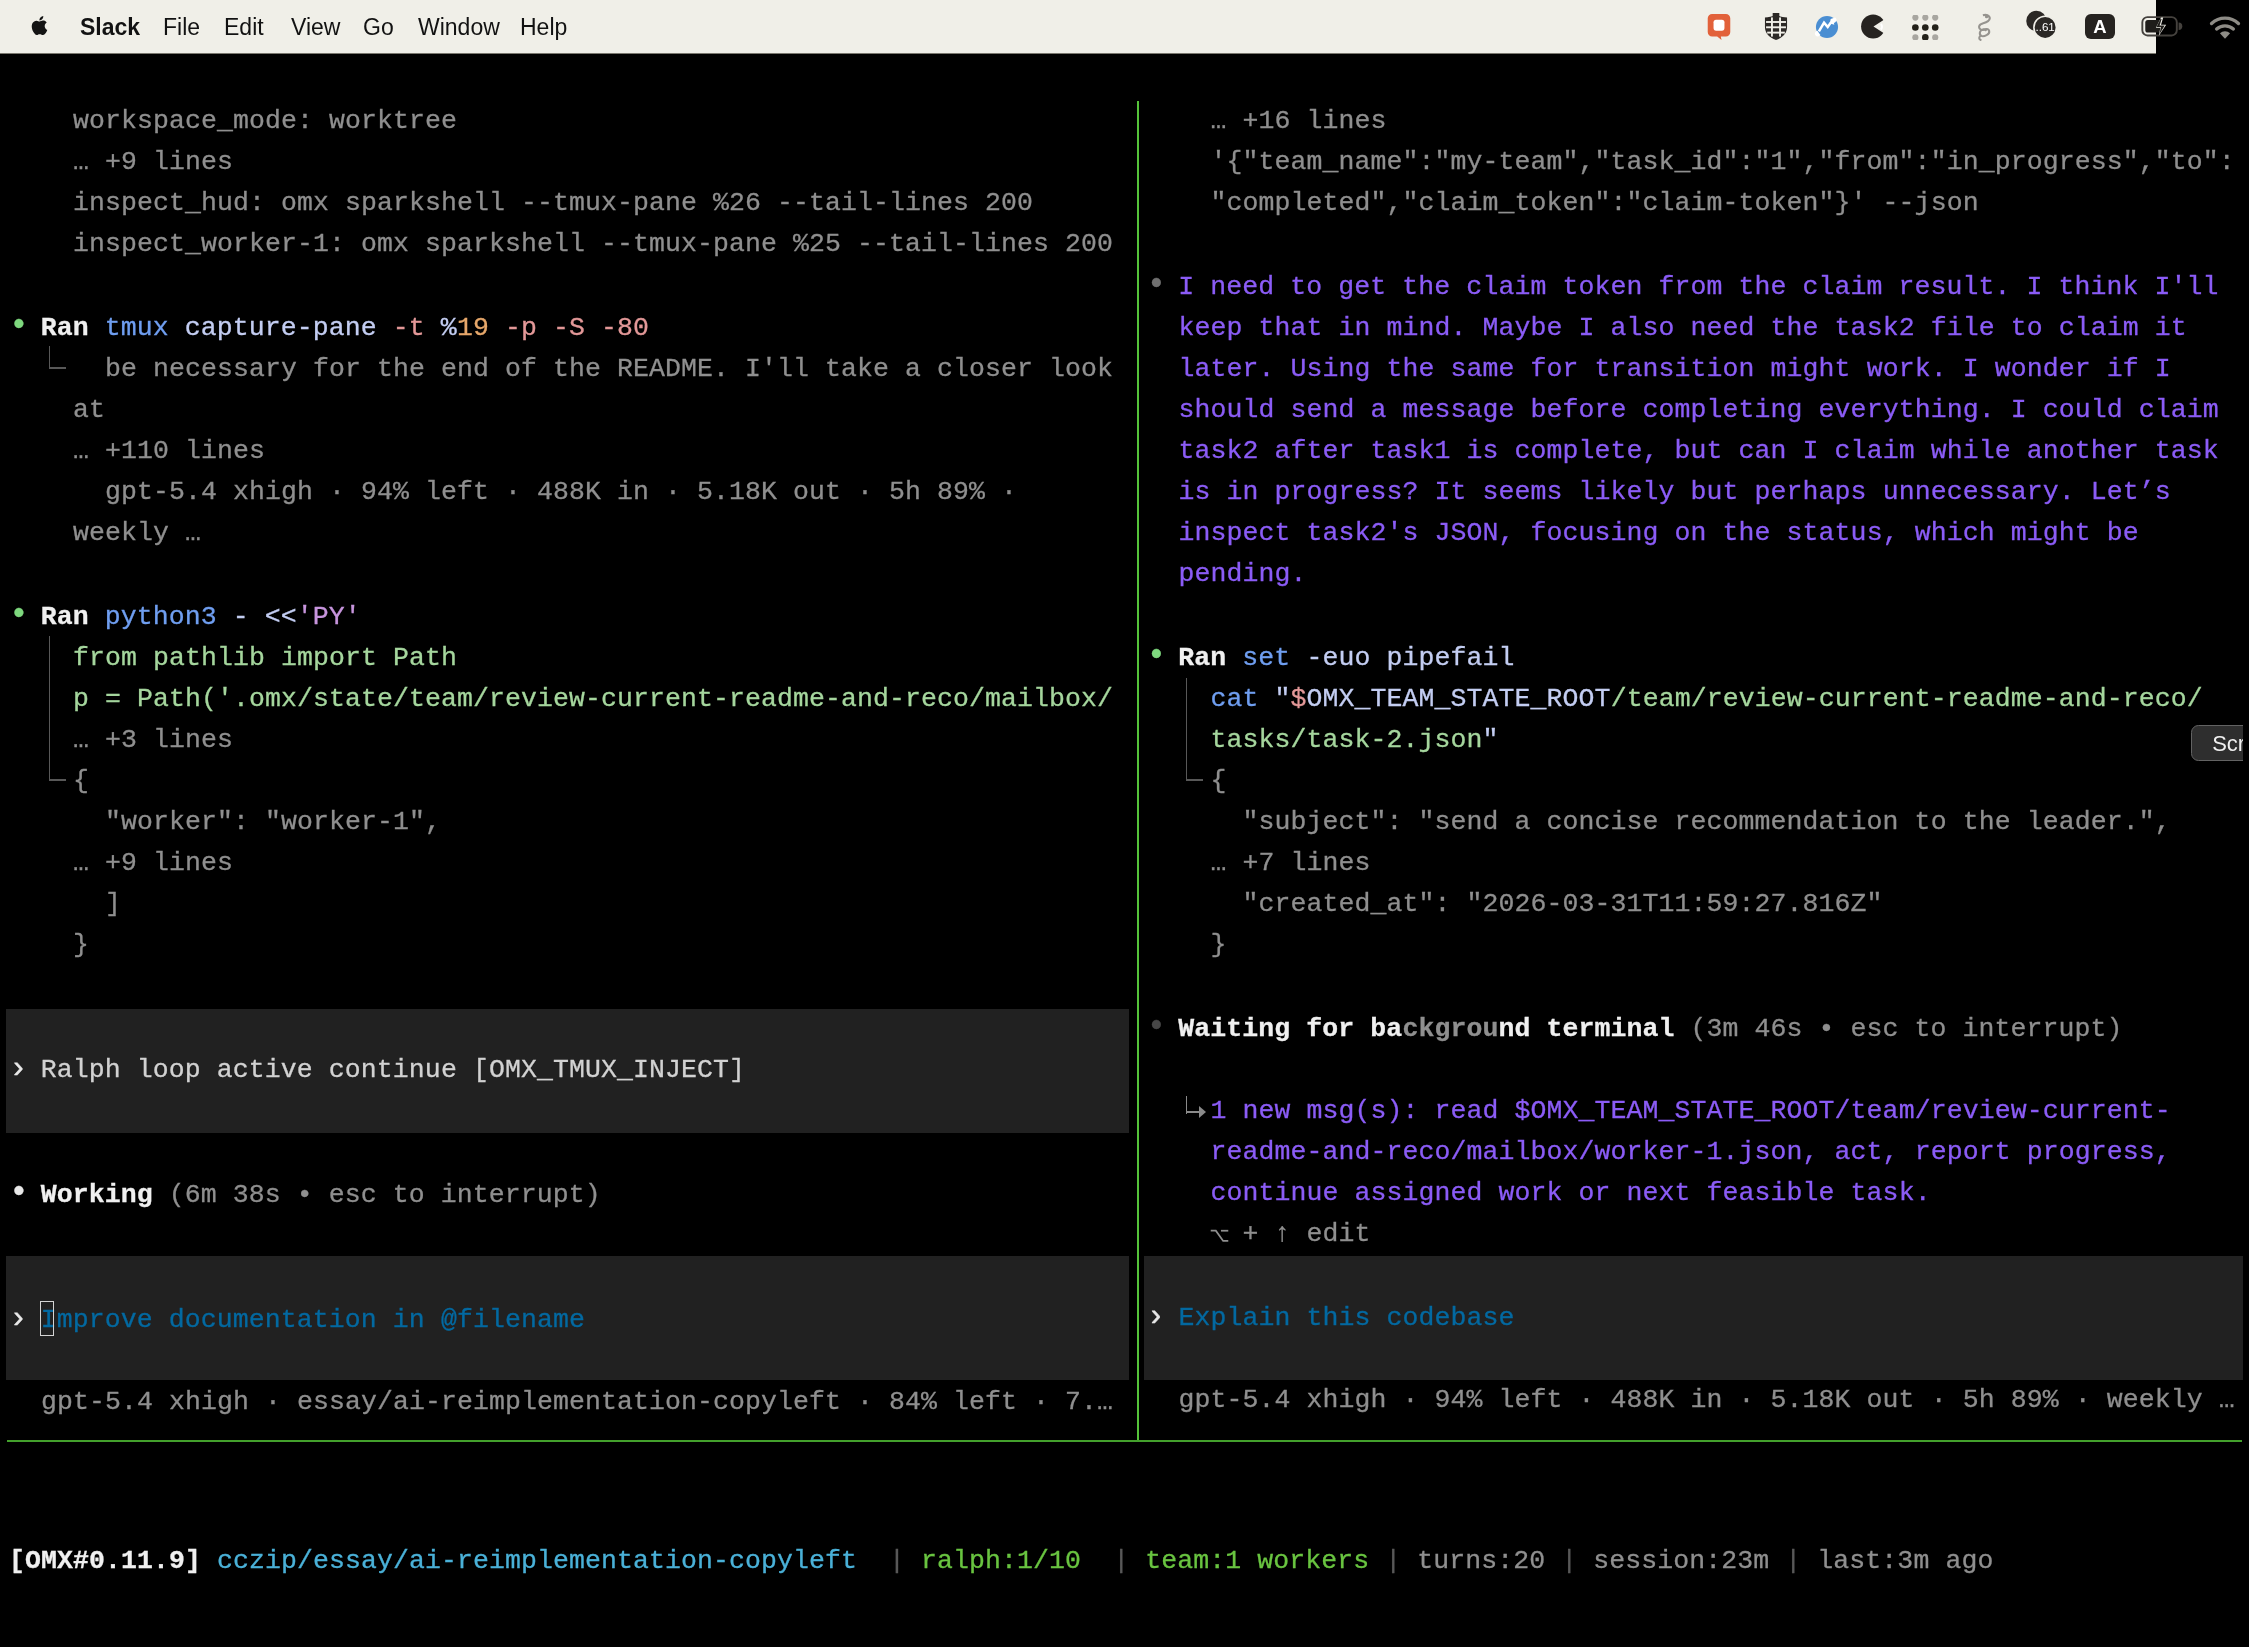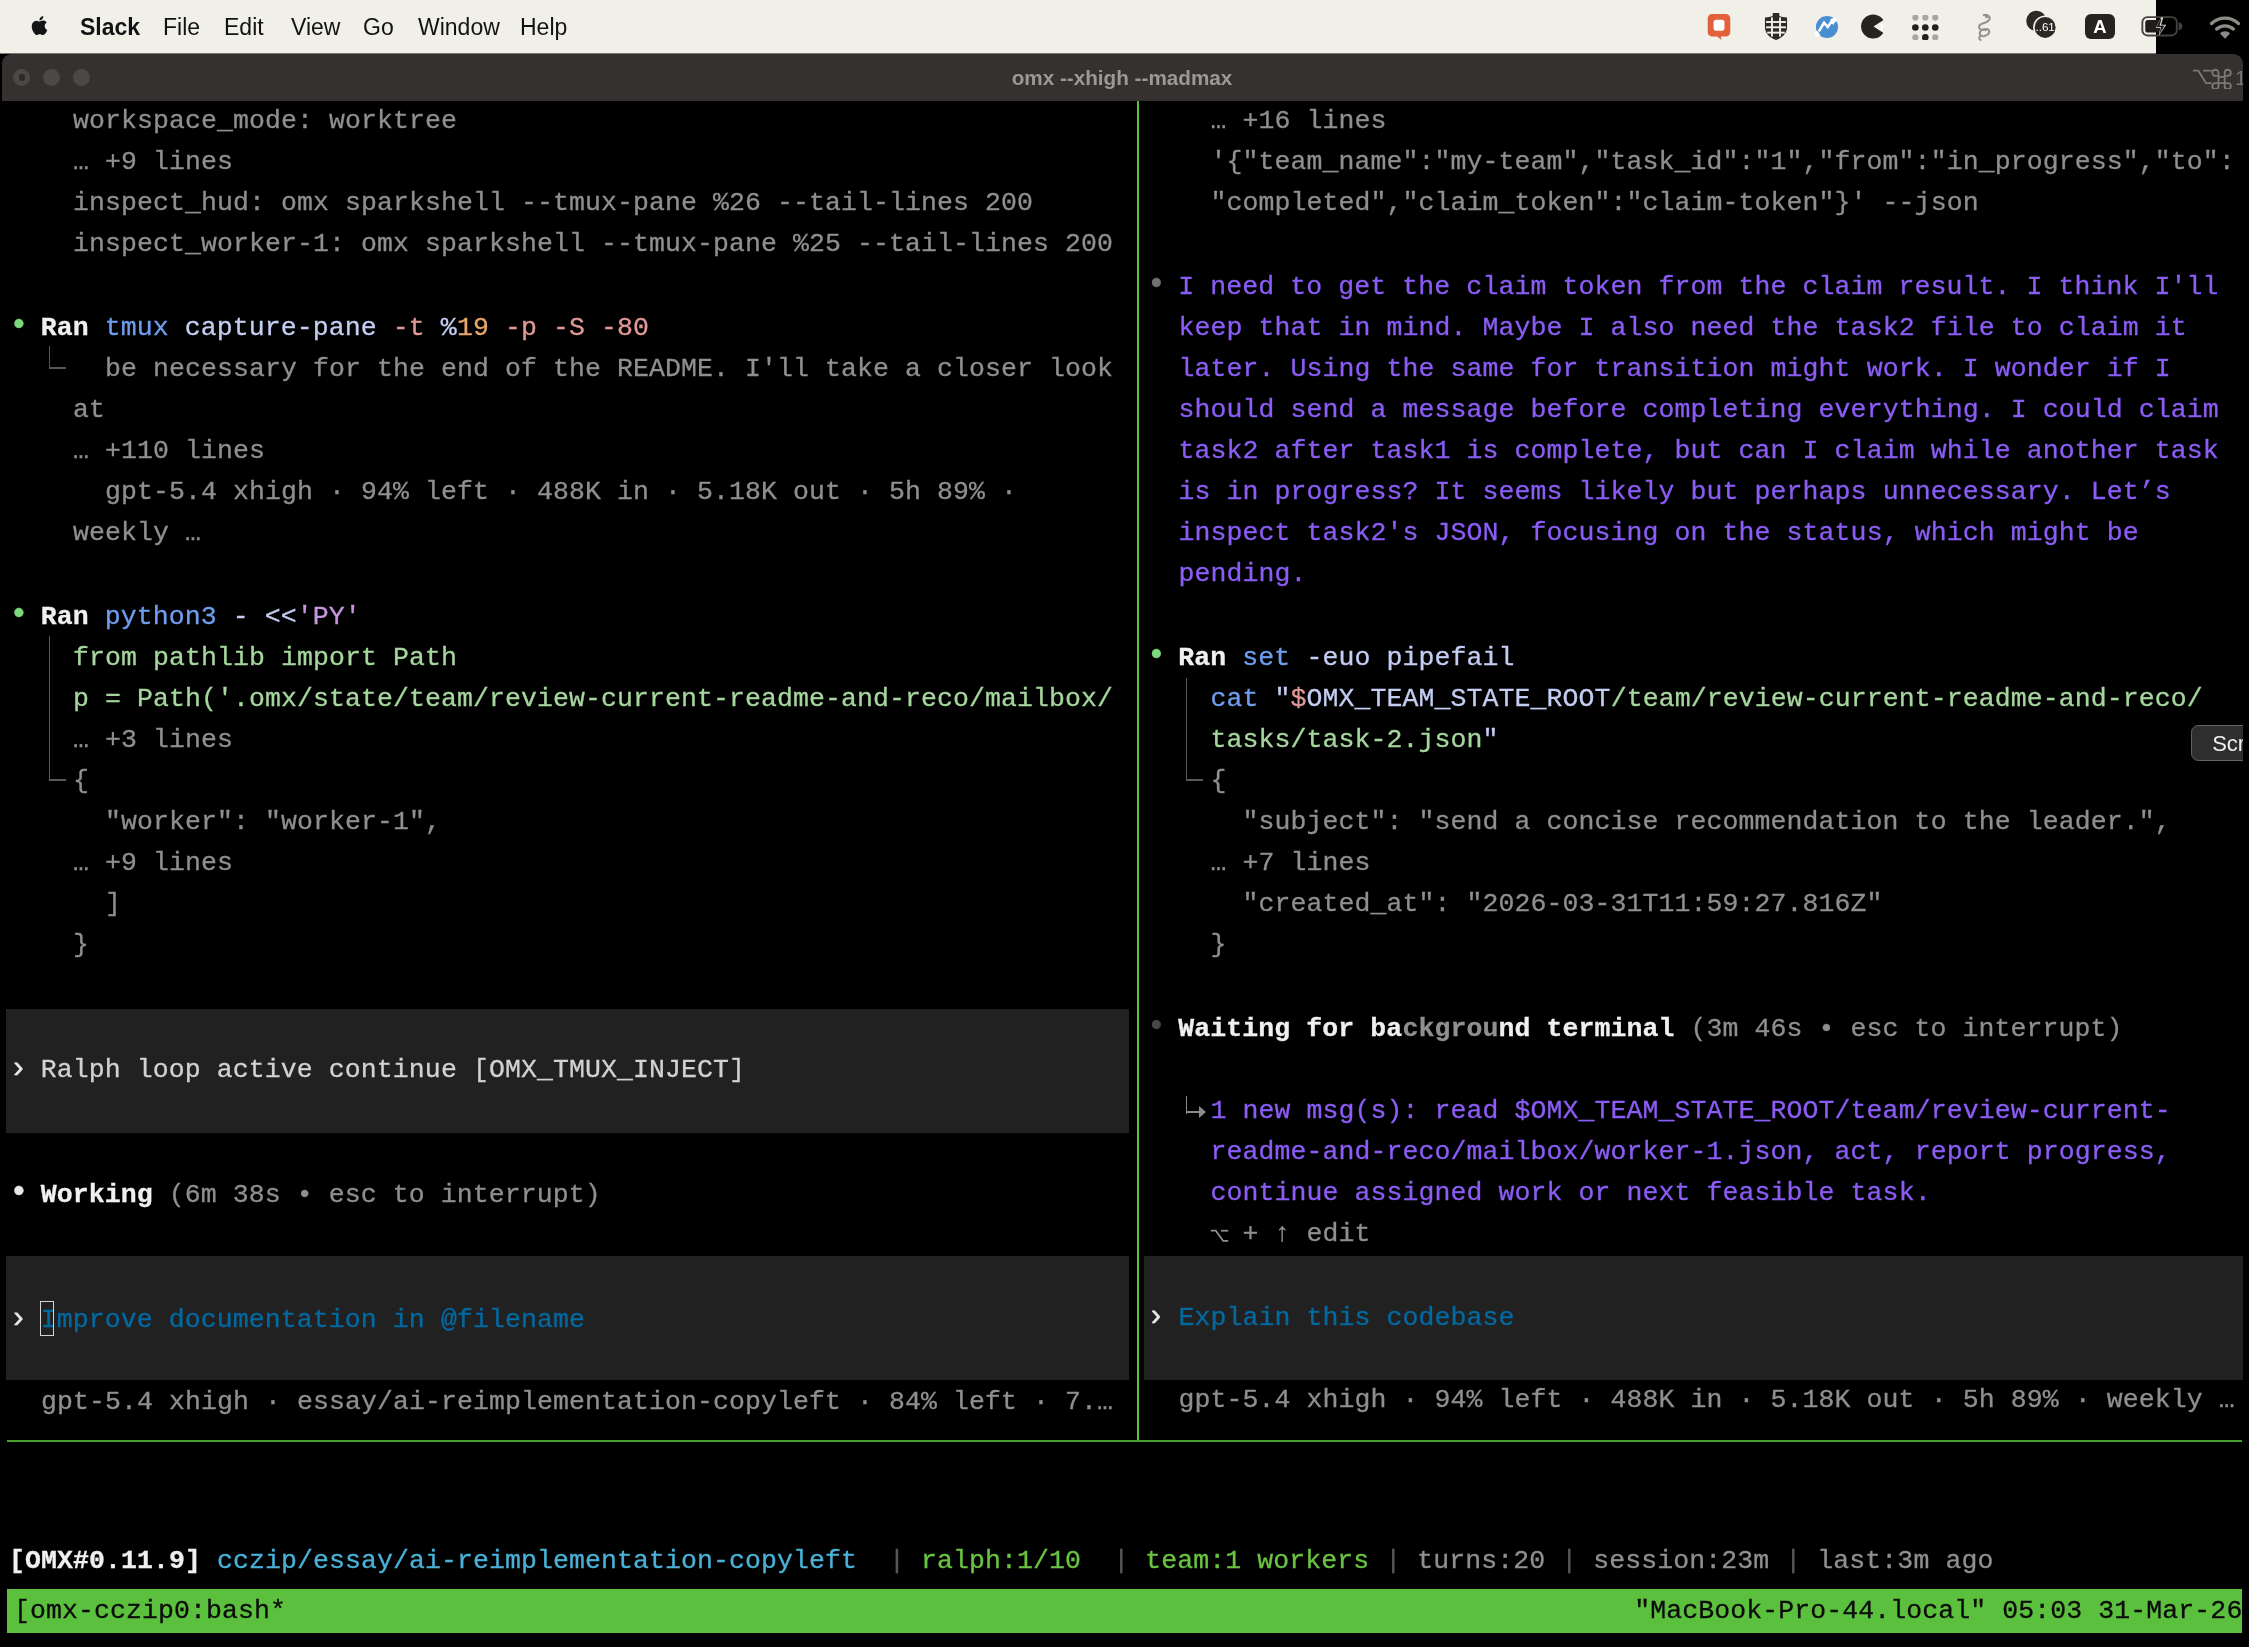--- a/index.html
+++ b/index.html
@@ -112,34 +112,20 @@
   <svg class="abs" style="left:2209px;top:16px" width="32" height="23" viewBox="0 0 44 31">
     <g stroke="#8e8c86" fill="none" stroke-linecap="round">
       <path d="M3.5 10 A27 27 0 0 1 40.5 10" stroke-width="4.6"></path>
       <path d="M10.5 17.5 A17.5 17.5 0 0 1 33.5 17.5" stroke-width="4.6"></path>
     </g>
     <path d="M15 23.5 A10 10 0 0 1 29 23.5 L22 30.8 Z" fill="#8e8c86"></path>
   </svg>
 </div>
 
 <div class="abs" id="window">
-  <div id="titlebar">
-    <div class="tl" style="left:11.8px"></div>
-    <div class="tl" style="left:41px"></div>
-    <div class="tl" style="left:71px"></div>
-    <div class="abs" style="left:17px;top:20px;width:6.6px;height:6.6px;border-radius:50%;background:#2b2826"></div>
-    <div id="wtitle">omx --xhigh --madmax</div>
-    <svg class="abs" style="left:2190px;top:12.5px" width="53" height="22" viewBox="0 0 72 30">
-      <g stroke="#7b7875" stroke-width="2.5" fill="none">
-        <path d="M1 5 h7.5 l10.5 17 h7.5 M15 5 h11.5"></path>
-        <path d="M36 13.5 V8 a4.2 4.2 0 1 0 -4.2 4.2 h4.2 m8.4 0 h4.2 A4.2 4.2 0 1 0 44.4 8 v5.5 m0 8.4 v4.2 a4.2 4.2 0 1 0 4.2 -4.2 h-4.2 m-8.4 0 h-4.2 a4.2 4.2 0 1 0 4.2 4.2 v-4.2 m0 -8.4 h8.4 v8.4 h-8.4 z"></path>
-      </g>
-      <text x="59" y="25" font-family="Liberation Sans" font-size="27" fill="#7b7875">1</text>
-    </svg>
-  </div>
 
   <div class="box" style="left:4.4px;top:955px;width:1123px;height:124px"></div>
   <div class="box" style="left:4.4px;top:1202px;width:1123px;height:124px"></div>
   <div class="box" style="left:1142px;top:1202px;width:1099px;height:124px"></div>
 
   <div class="vl" style="left:47px;top:292px;height:23px"></div>
   <div class="hl" style="left:47px;top:313px;width:17px"></div>
   <div class="vl" style="left:47px;top:582px;height:145px"></div>
   <div class="hl" style="left:47px;top:725px;width:17px"></div>
   <div class="vl" style="left:1184px;top:624px;height:103px"></div>
@@ -220,22 +206,18 @@
     <span class="dm">readme-and-reco/mailbox/worker-1.json, act, report progress,</span>
     <span class="dm">continue assigned work or next feasible task.</span>
       + ↑ edit
 
 <span class="w pr">›</span> <span class="ph">Explain this codebase</span>
 
   gpt-5.4 xhigh · 94% left · 488K in · 5.18K out · 5h 89% · weekly …</pre>
 
   <pre class="abs" style="left:7.4px;top:1487px"><span class="wb">[OMX#0.11.9]</span> <span class="cy">cczip/essay/ai-reimplementation-copyleft</span>  <span class="pp">|</span> <span class="sg">ralph:1/10</span>  <span class="pp">|</span> <span class="sg">team:1 workers</span> <span class="pp">|</span> turns:20 <span class="pp">|</span> session:23m <span class="pp">|</span> last:3m ago</pre>
 
-  <div class="abs" style="left:5.9px;top:1535px;width:2235px;height:44px;background:#5bc03d">
-    <pre style="position:absolute;left:6.6px;top:0;color:#0b0b0b;line-height:44px">[omx-cczip0:bash*</pre>
-    <pre style="position:absolute;right:0px;top:0;color:#0b0b0b;line-height:44px">"MacBook-Pro-44.local" 05:03 31-Mar-26</pre>
-  </div>
 
   <div class="abs" style="left:38px;top:1247px;width:12.5px;height:33px;border:1.8px solid #d4d4d4"></div>
 
   <div class="abs" style="left:2189px;top:671px;width:96px;height:34px;background:#2e2e2e;border:1.5px solid #636363;border-radius:7.4px;color:#f0f0f0;font-size:22px;line-height:35px;padding-left:20.7px">Scre</div>
 </div>
 
 
 </body></html>

